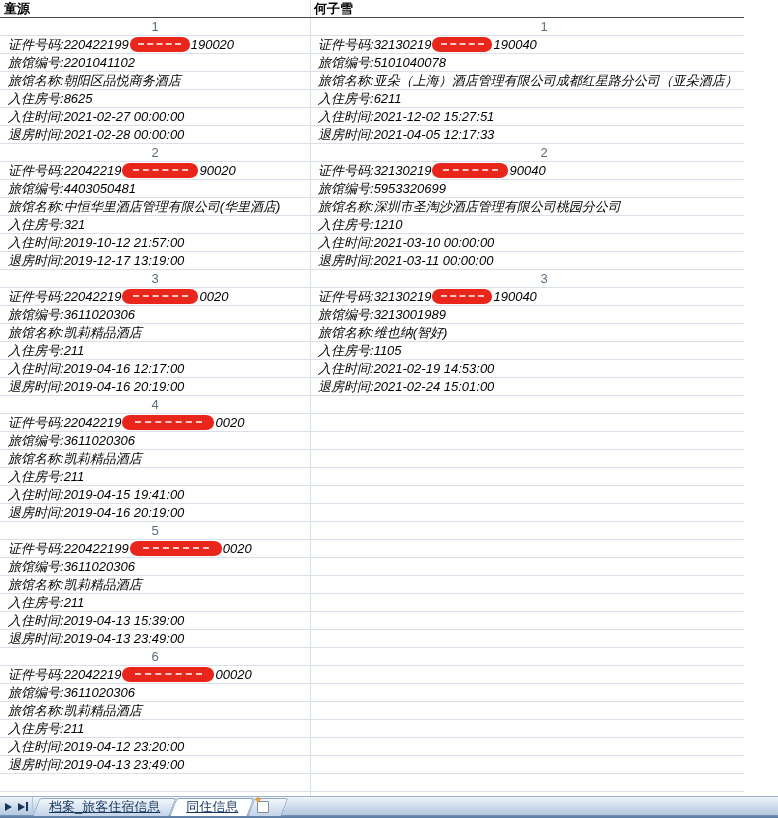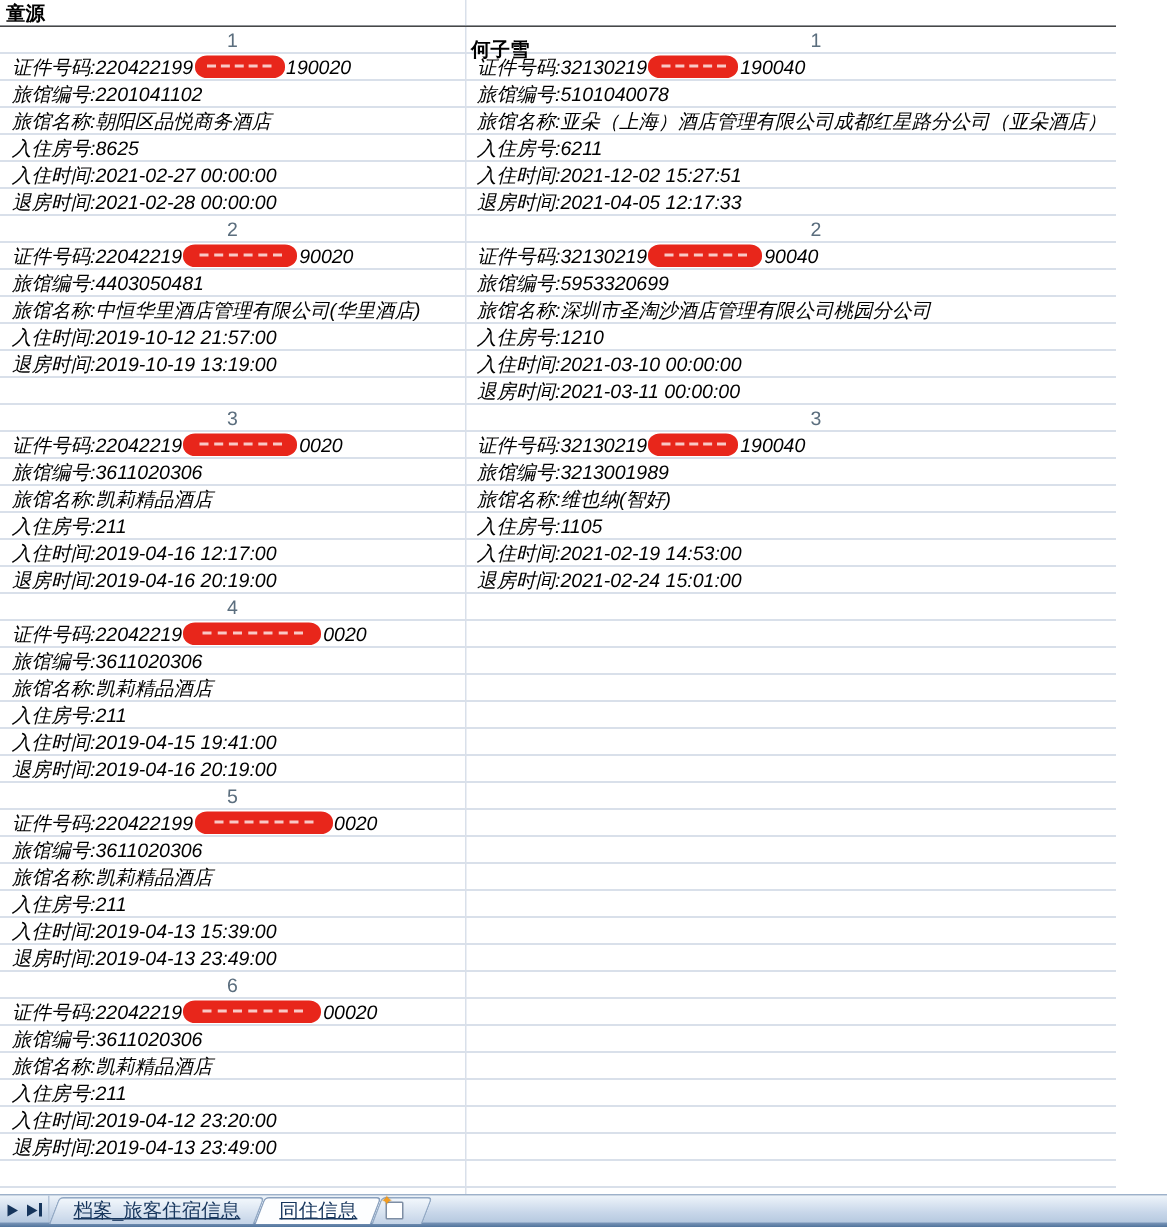--- a/index.html
+++ b/index.html
@@ -9,21 +9,21 @@
     font-size:13px;color:#000;position:relative;
   }
   
   .sheet{position:absolute;left:0;top:0;width:744px;height:796px;background:#fff;overflow:hidden;}
   .gridrows{position:absolute;left:0;top:0;width:776px;height:100%;
     background:repeating-linear-gradient(to bottom,transparent 0 17px,#d9e0ea 17px 18px);z-index:0;}
   .vline{position:absolute;top:0;bottom:0;width:1px;background:#d9e0ea;z-index:0;}
   .vline.v1{left:310px;} .vline.v2{left:776px;}
   .header-underline{position:absolute;left:0;top:17px;width:776px;height:1px;background:#474747;z-index:2;}
   .hname{position:absolute;top:0;height:17px;line-height:17px;font-weight:bold;z-index:3;white-space:nowrap;}
-  .hname.left{left:4px;} .hname.right{left:314px;margin-top:24px;}
+  .hname.left{left:4px;} .hname.right{left:314px;}
   .coltrack{position:absolute;top:18px;z-index:1;}
   .coltrack.a{left:0;width:310px;}
   .coltrack.b{left:310px;width:468px;}
   .entry{height:126px;}
   .cell{height:18px;line-height:18px;white-space:nowrap;}
   .num{text-align:center;color:#5b6e7e;}
   .line{padding-left:8px;font-style:italic;}
   
   .redact{display:inline-block;height:15px;background:#e8261b;border-radius:8px/7px;
     vertical-align:-3px;position:relative;margin:0 1px;}
@@ -78,22 +78,23 @@
       <div class="cell line"><span>入住房号:</span><span>8625</span></div>
       <div class="cell line"><span>入住时间:</span><span>2021-02-27 00:00:00</span></div>
       <div class="cell line"><span>退房时间:</span><span>2021-02-28 00:00:00</span></div>
     </div>
 
     <div class="entry">
       <div class="cell num">2</div>
       <div class="cell line"><span>证件号码:</span><span>22042219</span><span class="redact w76"></span><span>90020</span></div>
       <div class="cell line"><span>旅馆编号:</span><span>4403050481</span></div>
       <div class="cell line"><span>旅馆名称:</span><span>中恒华里酒店管理有限公司(华里酒店)</span></div>
+      <div class="cell line"><span>入住房号:</span><span>321</span></div>
       <div class="cell line"><span>入住时间:</span><span>2019-10-12 21:57:00</span></div>
-      <div class="cell line"><span>退房时间:</span><span>2019-10-19 13:19:00</span></div>
+      <div class="cell line"><span>退房时间:</span><span>2019-12-17 13:19:00</span></div>
     </div>
 
     <div class="entry">
       <div class="cell num">3</div>
       <div class="cell line"><span>证件号码:</span><span>22042219</span><span class="redact w76"></span><span>0020</span></div>
       <div class="cell line"><span>旅馆编号:</span><span>3611020306</span></div>
       <div class="cell line"><span>旅馆名称:</span><span>凯莉精品酒店</span></div>
       <div class="cell line"><span>入住房号:</span><span>211</span></div>
       <div class="cell line"><span>入住时间:</span><span>2019-04-16 12:17:00</span></div>
       <div class="cell line"><span>退房时间:</span><span>2019-04-16 20:19:00</span></div>

